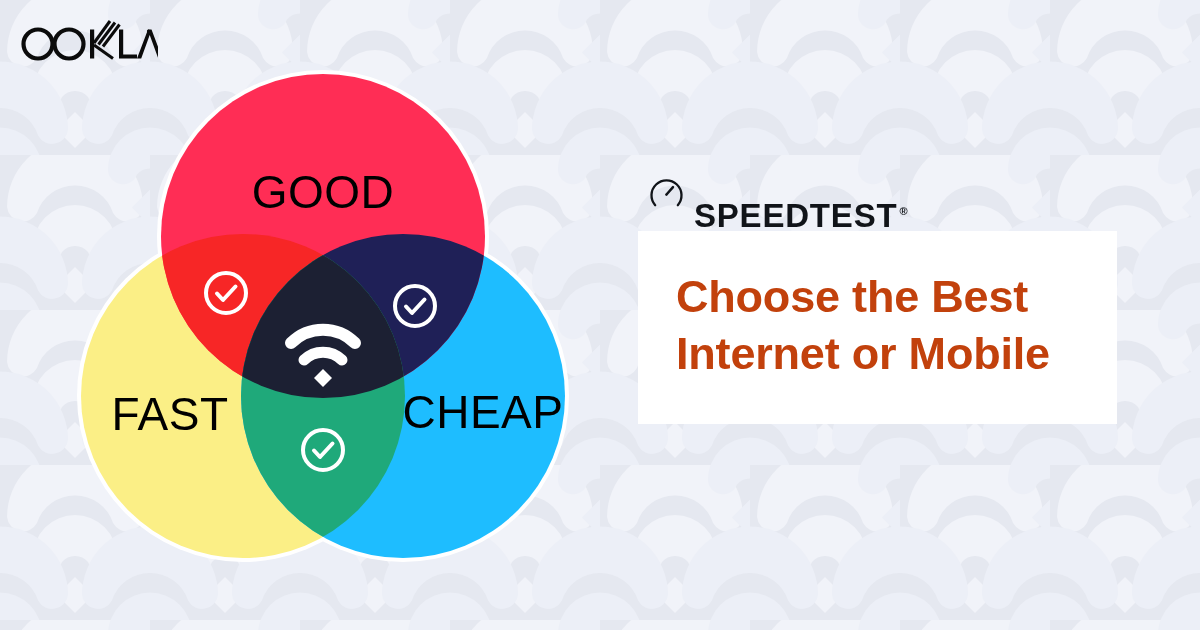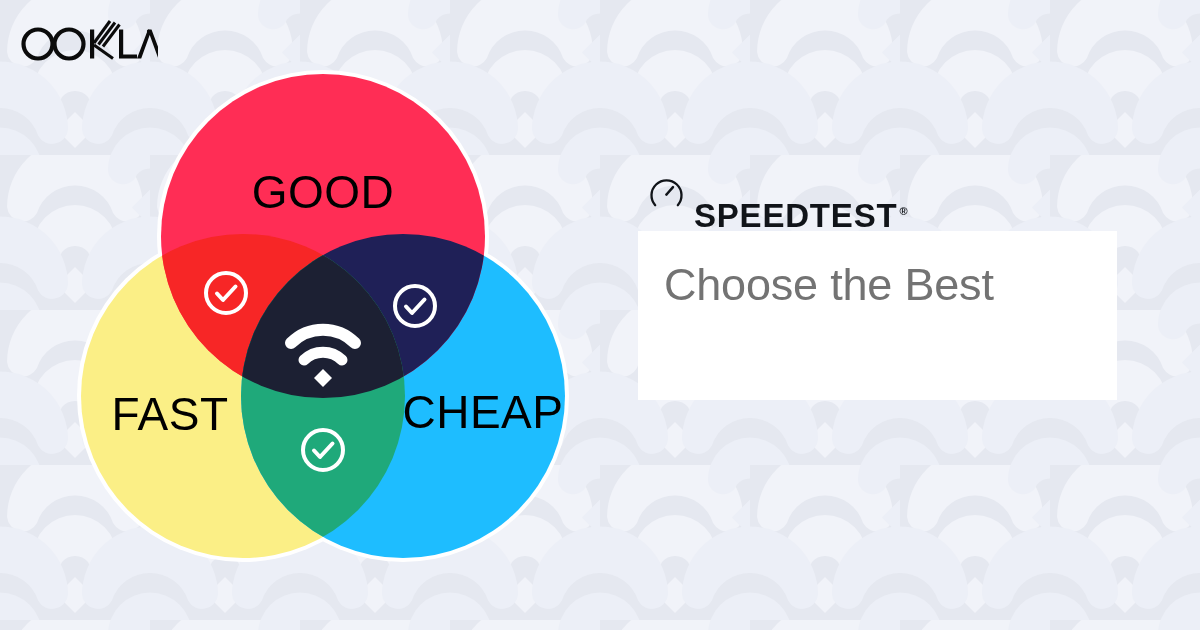--- a/index.html
+++ b/index.html
@@ -95,25 +95,25 @@
   }
 
   #headline-card {
     background: #ffffff;
     width: 479px;
     box-sizing: border-box;
     padding: 26px 30px 30px 26px;
   }
   #headline-card .headline {
     font-family: "Liberation Sans", sans-serif;
-    font-weight: 400;
+    font-weight: 700;
     font-size: 45px;
     line-height: 1.26;
-    color: #737373;
-    margin: 0;
+    color: #c2410c;
+    margin: 12px;
     letter-spacing: -0.2px;
   }
 </style>
 </head>
 <body>
 
 <div id="stage">
 
   <svg id="bg-pattern" width="1200" height="630" viewBox="0 0 1200 630" aria-hidden="true">
     <defs>
@@ -240,19 +240,19 @@
         <path d="M 5.2 28.2 A 15 15 0 1 1 27.8 28.2" fill="none" stroke="#111419" stroke-width="2.3" stroke-linecap="round"></path>
         <path d="M 16.5 17.5 L 23 10.2" fill="none" stroke="#111419" stroke-width="2.5" stroke-linecap="round"></path>
         <circle cx="16.5" cy="17.6" r="1.1" fill="#111419"></circle>
       </svg>
       <div class="wordmark"><span>SPEEDTEST</span><span class="reg-mark">®</span></div>
     </div>
 
     <div id="headline-card">
       <p class="headline">
         <span>Choose the Best</span><br>
-        <br>
+        <span>Internet or Mobile</span><br>
       </p>
     </div>
 
   </div>
 
 </div>
 
 </body></html>

